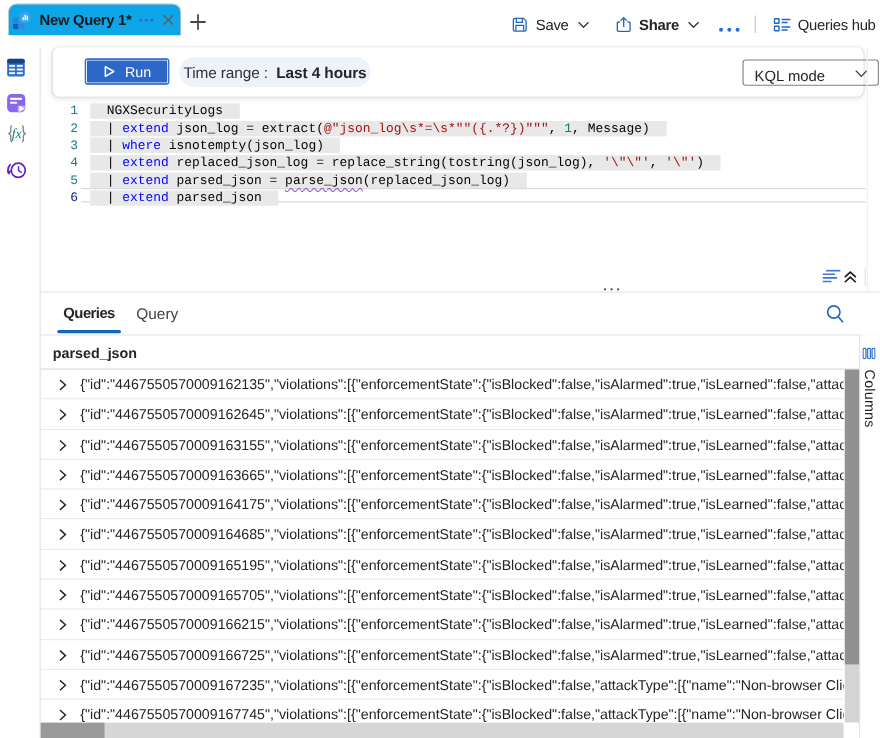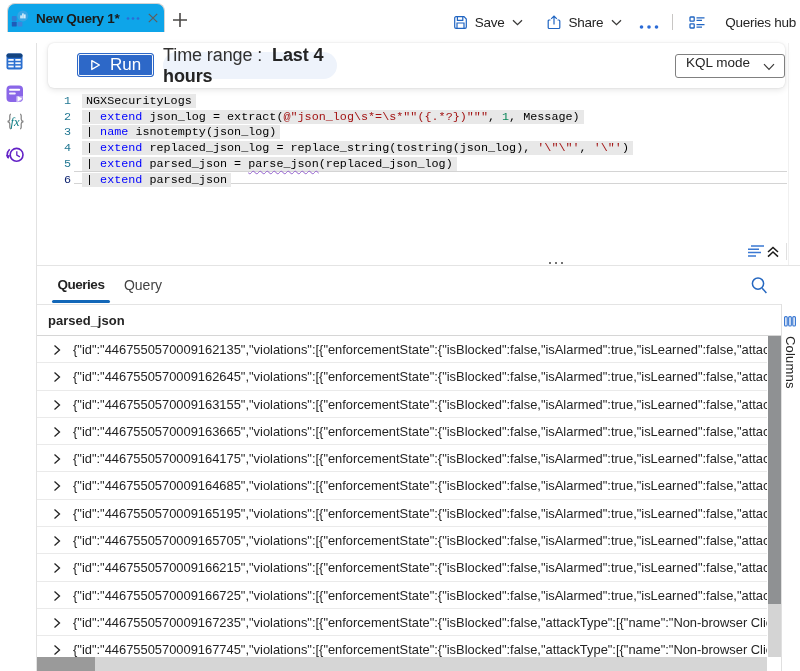--- a/index.html
+++ b/index.html
@@ -24,35 +24,35 @@
 #cmdbar .sep { width:1px; height:16px; background:#c8c6c4; margin-left:13px; }
 
 #sideborder { left:36px; top:43px; width:1px; height:628px; background:#e2e2e2; }
 .sic { left:6px; }
 
 #card { left:48px; top:43px; width:737px; height:45px; background:#fff;
   border-radius:6px; box-shadow:0 0 2px rgba(0,0,0,.12), 0 2px 6px rgba(0,0,0,.10); }
 #runouter { position:absolute; left:29px; top:10px; width:77px; height:24px;
   border:1px solid #2d68c8; border-radius:3px; background:#2d68c8;
   box-shadow: inset 0 0 0 1px rgba(255,255,255,.95); display:flex; align-items:center; justify-content:center;}
-#runouter span { color:#fff; font-size:17px; margin-left:9px; }
+#runouter span { color:#fff; font-size:13px; margin-left:9px; }
 .pill { position:absolute; top:9px; height:27px; background:#eef3fb; border-radius:14px;
-  display:flex; align-items:center; justify-content:center; font-size:18px; color:#323130; letter-spacing:-0.1px; }
+  display:flex; align-items:center; justify-content:center; font-size:14px; color:#323130; letter-spacing:-0.1px; }
 #pill1 { left:115px; width:174px; }
 #pill2 { left:300px; width:83px; }
 .pill b { font-weight:700; color:#242424;}
-#kql { position:absolute; left:627px; top:11px; width:110px; height:24px; border:1px solid #808080;
-  border-radius:3px; display:flex; align-items:flex-start; font-size:13.5px; color:#242424; }
+#kql { position:absolute; left:627px; top:11px; width:124px; height:24px; border:1px solid #808080;
+  border-radius:3px; display:flex; align-items:flex-end; font-size:13.5px; color:#242424; }
 #kql span { margin-left:10px; }
 #kql svg { position:absolute; right:9px; top:8px; }
 
 #editor { left:40px; top:94px; font-family:"Liberation Mono", monospace; font-size:11.75px; line-height:15.74px; }
 .ln { position:absolute; left:0; width:31px; text-align:right; color:#237893; }
 .cl { position:absolute; left:45px; white-space:pre; }
-.cl .bg { background:#e8e8e8; padding:0 4px; margin-left:-3px; }
+.cl .bg { background:#e8e8e8; padding:0 15px; margin-left:-3px; }
 .kw { color:#0000ff; }
 .str { color:#a31515; }
 .num { color:#098658; }
 .sq { text-decoration:underline wavy #9461cf; text-decoration-thickness:1.3px; text-underline-offset:2.5px;text-align:center;}
 #curline { left:74px; top:171px; width:713px; height:13px; border-top:1px solid #d4d4d4; border-bottom:1px solid #d4d4d4; }
 #edgeR { left:788px; top:43px; width:1px; height:222px; background:#f0f0f0; }
 
 #fmticon { left:747px; top:245px; }
 #collapseicon { left:766px; top:245px; }
 #iconsep { left:786px; top:243px; width:1px; height:17px; background:#e0e0e0; }
@@ -118,21 +118,21 @@
     <svg width="15" height="15" viewBox="0 0 15 15" fill="none" stroke="#2065c2" stroke-width="1.2">
       <path d="M1.7 3 a1.3 1.3 0 0 1 1.3-1.3 h8 l2.3 2.3 v8 a1.3 1.3 0 0 1-1.3 1.3 h-9 a1.3 1.3 0 0 1-1.3-1.3 z"></path>
       <path d="M4.4 1.9 v3.4 h5.4 v-3.4"></path>
       <path d="M4 13 v-5 h7 v5"></path>
     </svg>
     <span class="lbl">Save</span>
     <svg class="chev" width="11" height="7" viewBox="0 0 11 7" fill="none" stroke="#3b3a39" stroke-width="1.3">
         <path d="M1 1.2 L5.5 5.7 L10 1.2"></path>
       </svg>
   </div>
-  <div class="itm" style="margin-left:24px;">
+  <div class="itm" style="margin-left:24px;font-weight:bold;">
     <svg width="14" height="15" viewBox="0 0 14 15" fill="none" stroke="#2065c2" stroke-width="1.2">
       <path d="M3.5 5 h-1.3 a1 1 0 0 0-1 1 v6.5 a1 1 0 0 0 1 1 h9.6 a1 1 0 0 0 1-1 v-6.5 a1 1 0 0 0-1-1 h-1.3"></path>
       <path d="M7 9.5 v-8 M4.2 3.8 L7 1 L9.8 3.8"></path>
     </svg>
     <span class="lbl">Share</span>
     <svg class="chev" width="11" height="7" viewBox="0 0 11 7" fill="none" stroke="#3b3a39" stroke-width="1.3">
         <path d="M1 1.2 L5.5 5.7 L10 1.2"></path>
       </svg>
   </div>
   <div class="itm" style="margin-left:17px;">
@@ -142,21 +142,21 @@
         <circle cx="17.5" cy="3" r="1.8" fill="#2b6bd6"></circle>
       </svg>
     </div>
   <div class="sep"></div>
   <div class="itm" style="margin-left:16px;">
     <svg width="17" height="13" viewBox="0 0 17 13" fill="none" stroke="#2065c2" stroke-width="1.3">
       <rect x="1" y="1" width="4.2" height="4.2" rx="0.6"></rect>
       <rect x="1" y="7.8" width="4.2" height="4.2" rx="0.6"></rect>
       <path d="M7.5 1.8 h8 M7.5 4.4 h5.5 M7.5 8.6 h8 M7.5 11.2 h5.5"></path>
     </svg>
-    <span class="lbl" style="margin-left:19px;">Queries hub</span>
+    <span class="lbl" style="margin-left:5px;">Queries hub</span>
   </div>
 </div>
 
 <svg class="abs sic" style="top:53px" width="17" height="17" viewBox="0 0 17 17">
   <rect x="0.5" y="0.5" width="16" height="16" rx="2" fill="#2a6fd0"></rect>
   <rect x="0.5" y="0.5" width="16" height="4.2" rx="2" fill="#14437e"></rect>
   <rect x="2.3" y="6" width="5.4" height="1.8" fill="#fff" opacity=".95"></rect>
   <rect x="9.3" y="6" width="5.4" height="1.8" fill="#fff" opacity=".95"></rect>
   <rect x="2.3" y="9.3" width="5.4" height="1.8" fill="#fff" opacity=".95"></rect>
   <rect x="9.3" y="9.3" width="5.4" height="1.8" fill="#fff" opacity=".95"></rect>
@@ -204,21 +204,21 @@
 <div class="abs" id="curline"></div>
 <div class="abs" id="editor">
   <div class="ln" style="top:0">1</div>
   <div class="ln" style="top:15.74px">2</div>
   <div class="ln" style="top:31.48px">3</div>
   <div class="ln" style="top:47.22px">4</div>
   <div class="ln" style="top:62.96px">5</div>
   <div class="ln" style="top:78.7px; color:#0b216f;">6</div>
   <div class="cl" style="top:0"><span class="bg">NGXSecurityLogs</span></div>
   <div class="cl" style="top:15.74px"><span class="bg">| <span class="kw">extend</span> json_log = extract(<span class="str">@"json_log\s*=\s*""({.*?})"""</span>, <span class="num">1</span>, Message)</span></div>
-  <div class="cl" style="top:31.48px"><span class="bg">| <span class="kw">name</span> isnotempty(json_log)</span></div>
+  <div class="cl" style="top:31.48px"><span class="bg">| <span class="kw">where</span> isnotempty(json_log)</span></div>
   <div class="cl" style="top:47px"><span class="bg">| <span class="kw">extend</span> replaced_json_log = replace_string(tostring(json_log), <span class="str">'\"\"'</span>, <span class="str">'\"'</span>)</span></div>
   <div class="cl" style="top:62.96px"><span class="bg">| <span class="kw">extend</span> parsed_json = <span class="sq">parse_json</span>(replaced_json_log)</span></div>
   <div class="cl" style="top:78.7px"><span class="bg">| <span class="kw">extend</span> parsed_json</span></div>
 </div>
 <div class="abs" id="edgeR"></div>
 <svg class="abs" id="fmticon" width="18" height="13" viewBox="0 0 18 13" fill="none" stroke="#3a78d2" stroke-width="1.5">
   <path d="M4 1 h13 M1 4.3 h11 M1 7.6 h13 M1 10.9 h8"></path>
 </svg>
 <svg class="abs" id="collapseicon" width="14" height="14" viewBox="0 0 14 14" fill="none" stroke="#1b1a19" stroke-width="1.5">
   <path d="M2 7 L7 2.4 L12 7 M2 11.6 L7 7 L12 11.6"></path>

